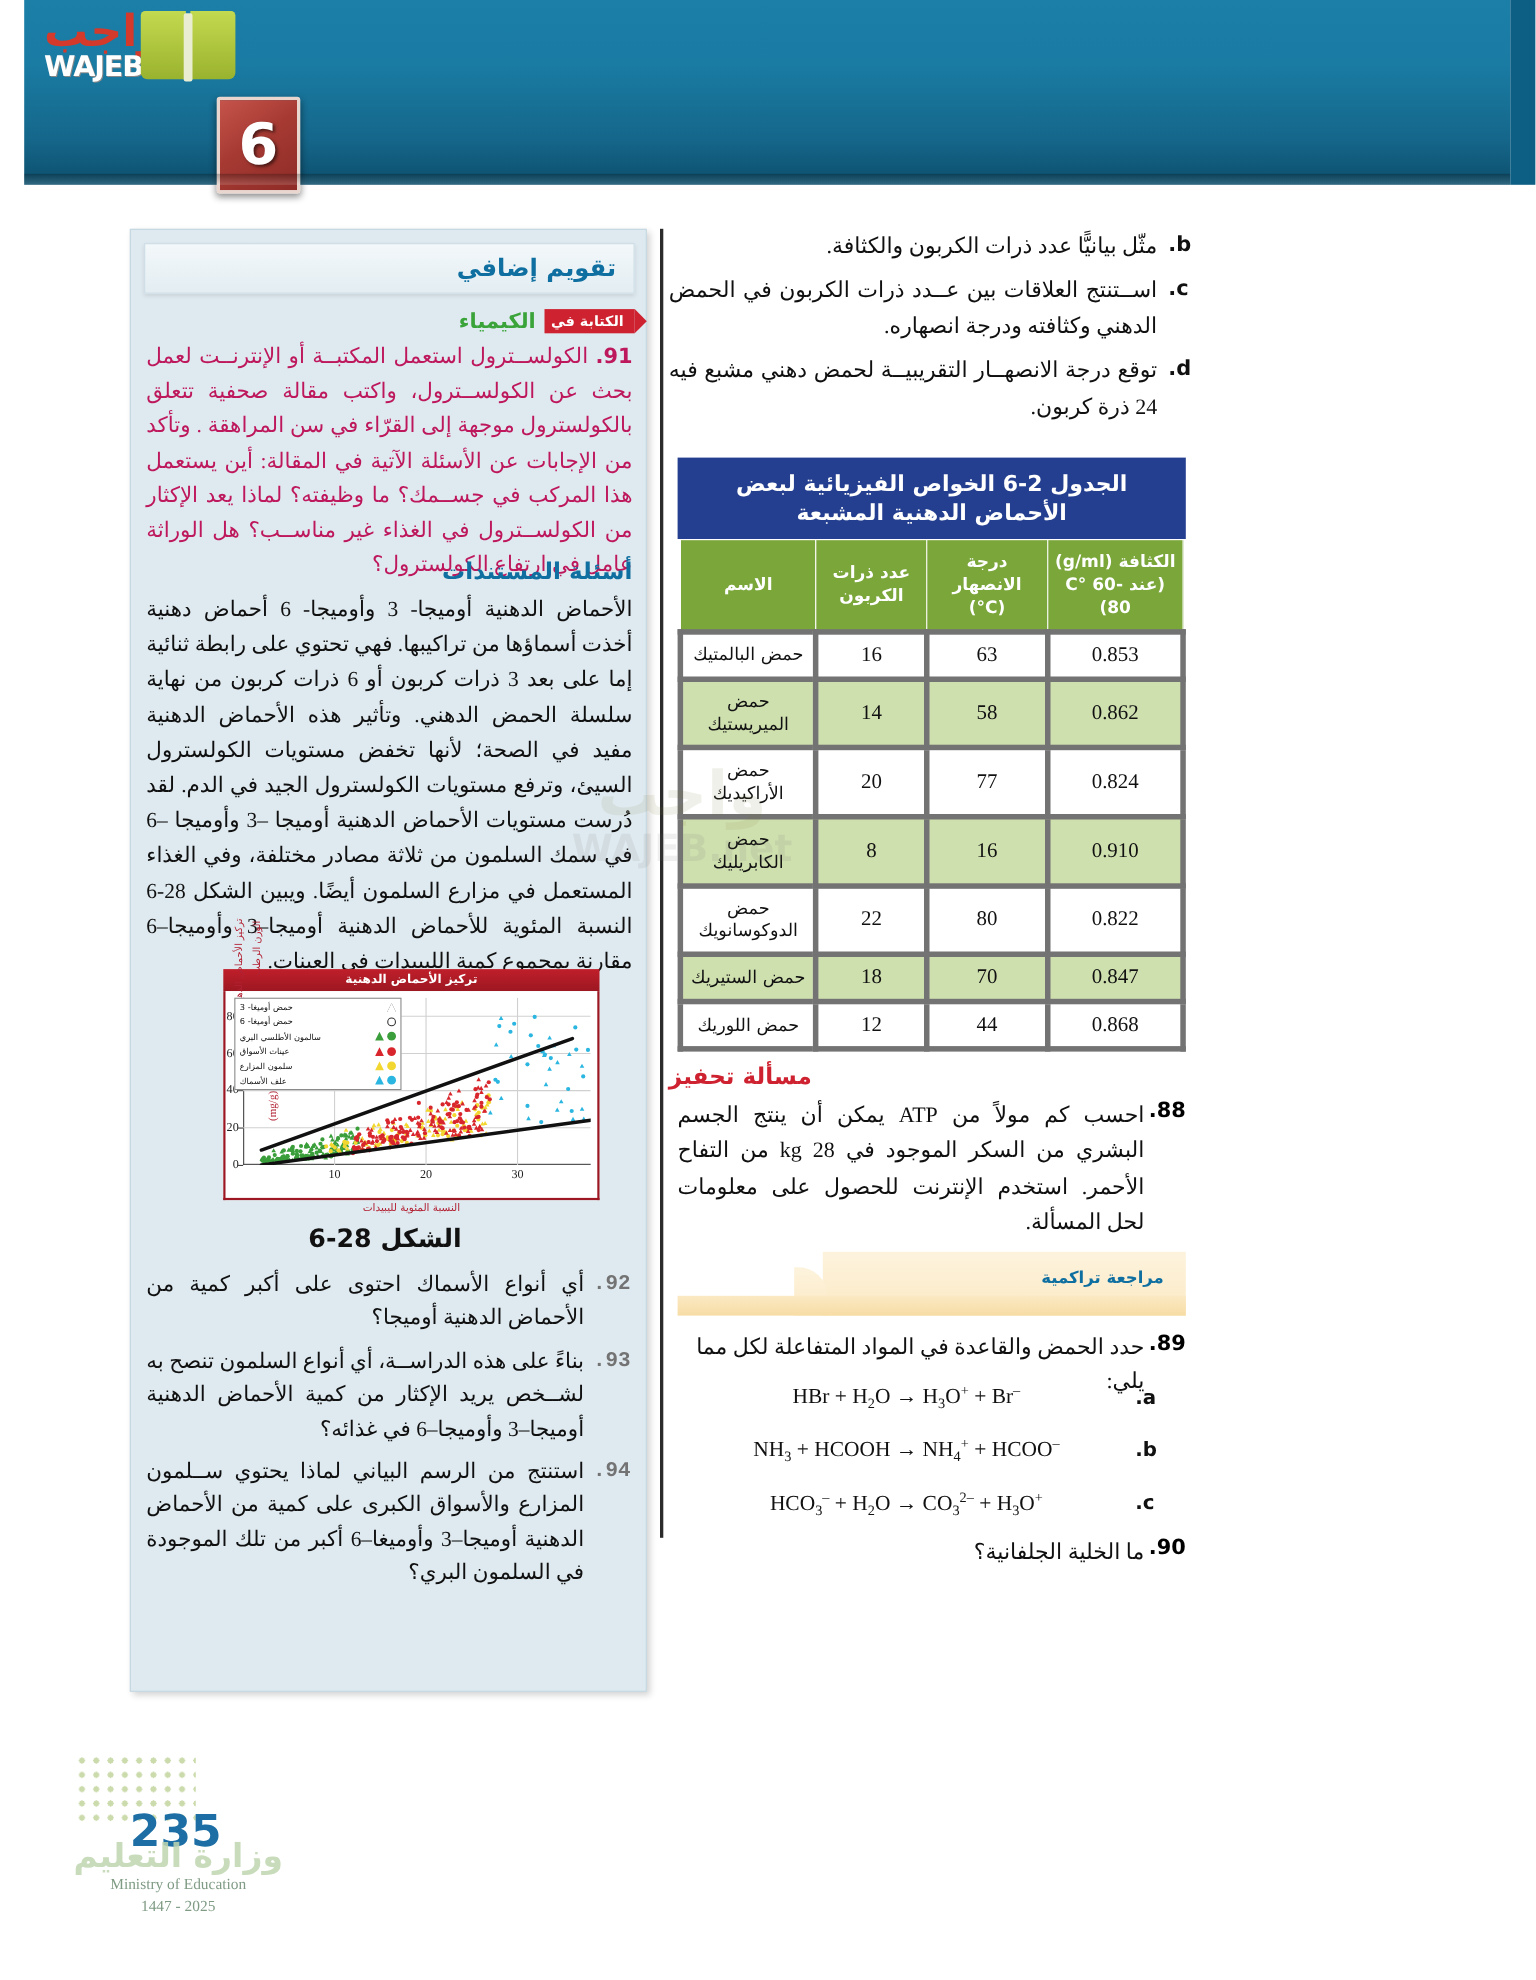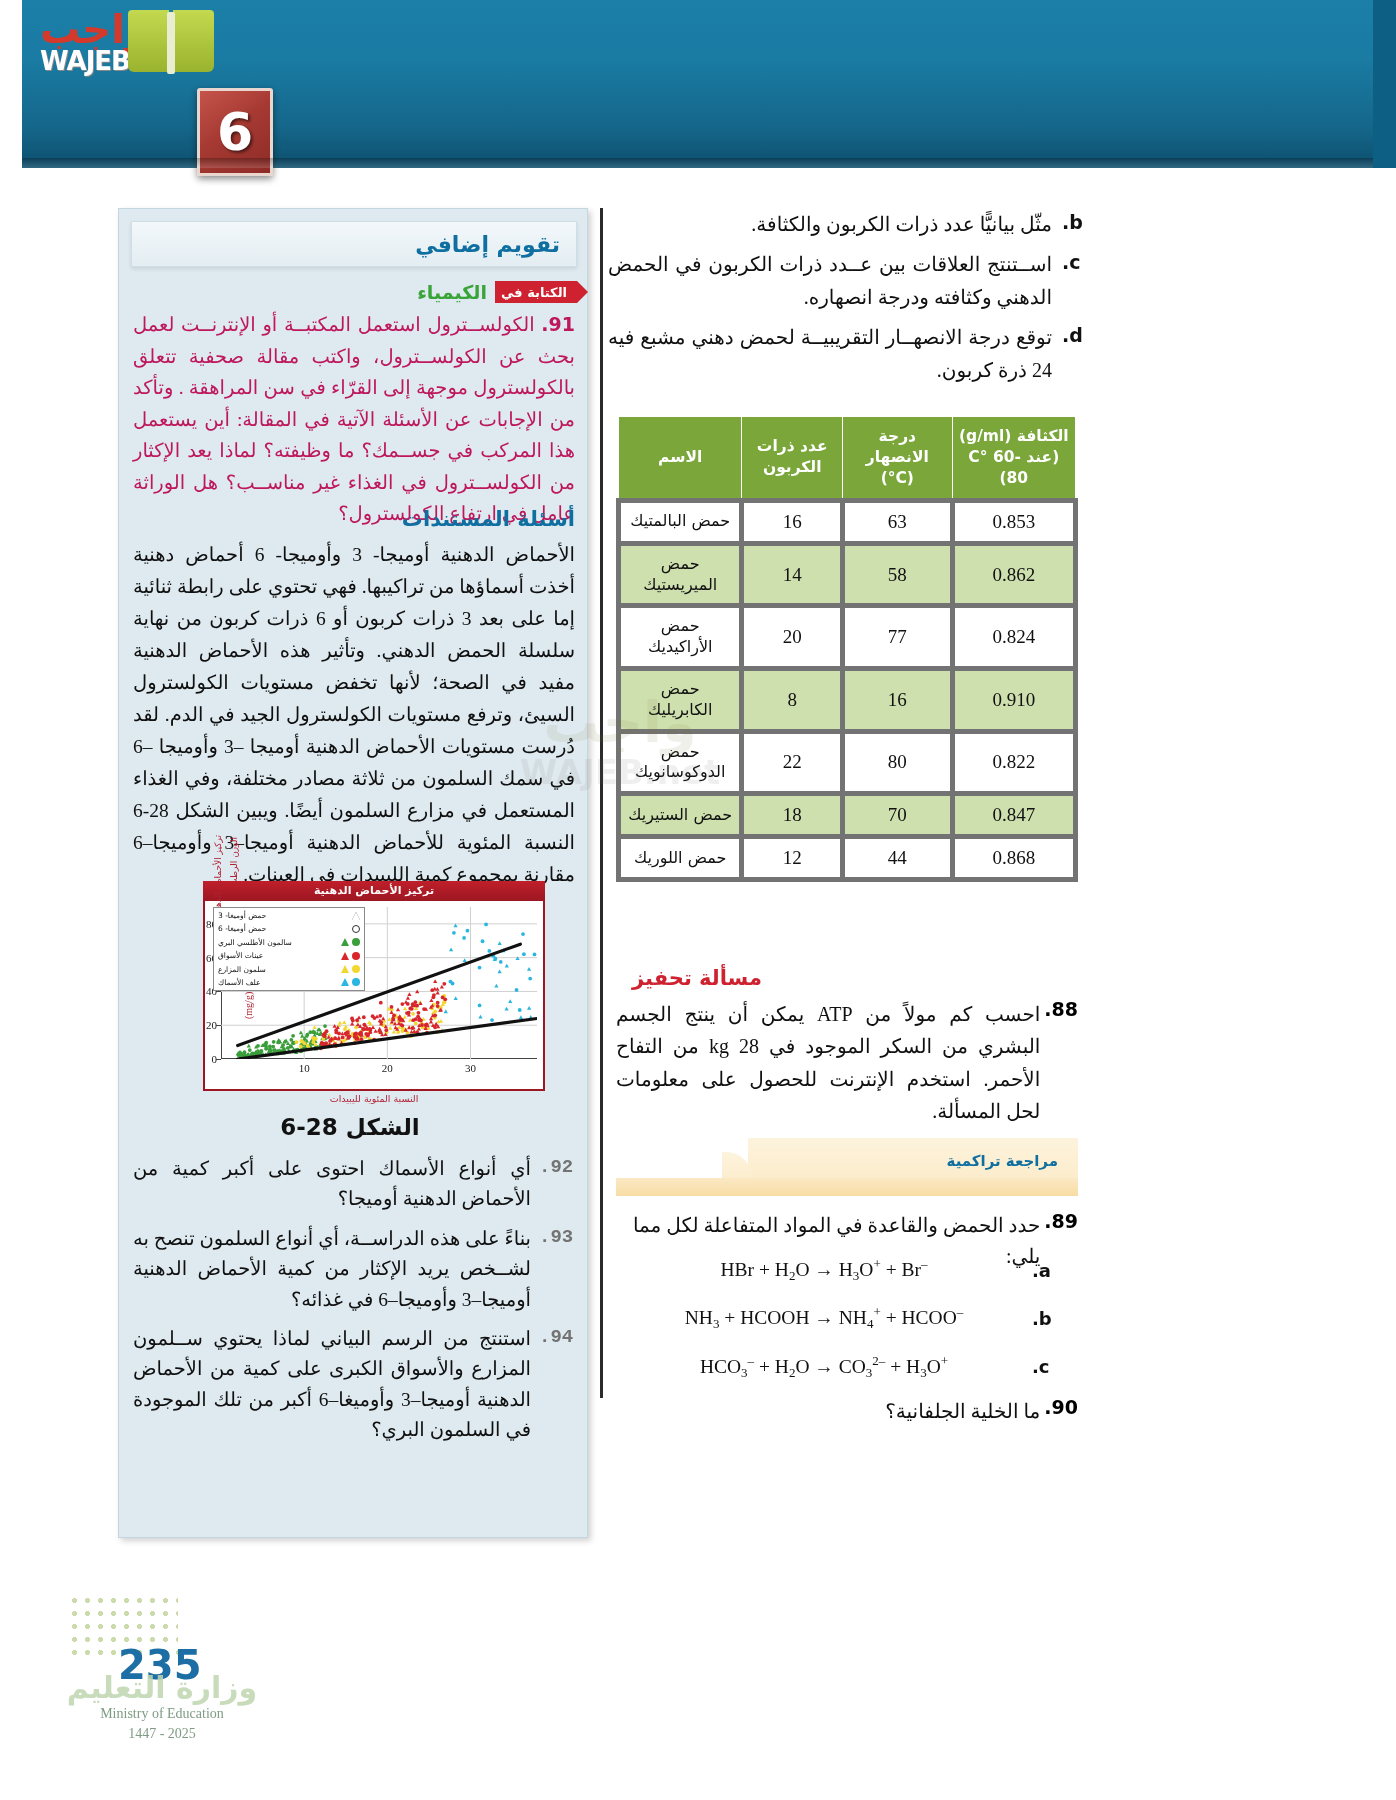--- a/index.html
+++ b/index.html
@@ -230,21 +230,21 @@
   }
   .tbl td.namecell{
     font-size:16px; font-family:"DejaVu Sans","Liberation Sans",sans-serif;
     line-height:1.3;
   }
   .tbl tbody tr:nth-child(odd) td{ background:#ffffff; }
   .tbl tbody tr:nth-child(even) td{ background:#cfe0af; }
 
   
   .challenge-head{
-    position:absolute; left:24px; top:758px; color:#cf2230; font-size:21px; font-weight:bold;
+    position:absolute; left:0; top:758px; color:#cf2230; font-size:21px; font-weight:bold;
     direction:rtl; font-family:"DejaVu Sans","Liberation Sans",sans-serif;
   }
   .q88{
     position:absolute; left:8px; top:790px; width:462px; direction:rtl;
     display:flex; gap:4px; align-items:flex-start;
   }
   .q88 .n{ font-weight:bold; font-size:19px; font-family:"DejaVu Sans",sans-serif; }
   .q88 .t{ flex:1; font-size:20px; line-height:1.62; text-align:justify; color:#101010; }
 
   
@@ -978,20 +978,21 @@
         <div class="bcd-letter">c.</div>
         <div class="bcd-text">اســتنتج العلاقات بين عــدد ذرات الكربون في الحمض الدهني وكثافته ودرجة انصهاره.</div>
       </div>
       <div class="bcd-item">
         <div class="bcd-letter">d.</div>
         <div class="bcd-text">توقع درجة الانصهــار التقريبيــة لحمض دهني مشبع فيه 24 ذرة كربون.</div>
       </div>
     </div>
 
     <table class="tbl">
+      <caption>الجدول 2-6 الخواص الفيزيائية لبعض الأحماض الدهنية المشبعة</caption>
       <thead>
         <tr>
           <th style="width:27%">الكثافة (g/ml) (عند C° 60-80)</th>
           <th style="width:24%">درجة الانصهار (C°)</th>
           <th style="width:22%">عدد ذرات الكربون</th>
           <th style="width:27%">الاسم</th>
         </tr>
       </thead>
       <tbody id="tableBody">
           <tr>

